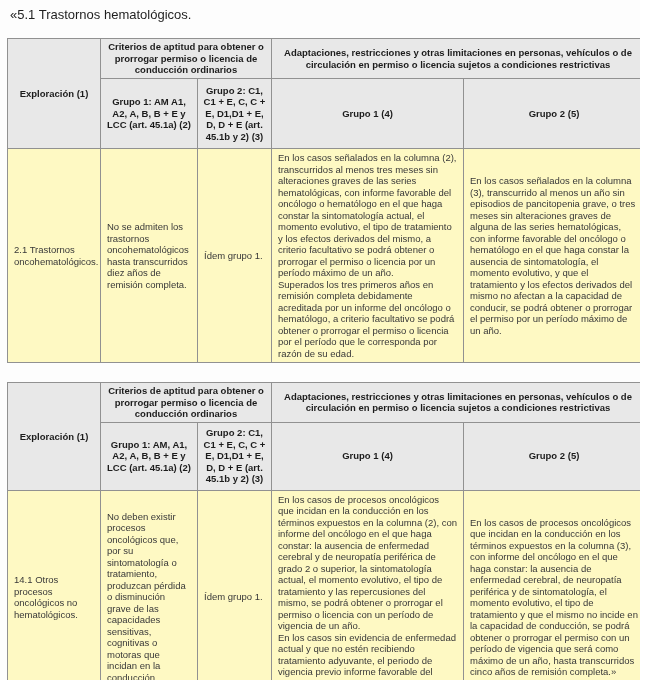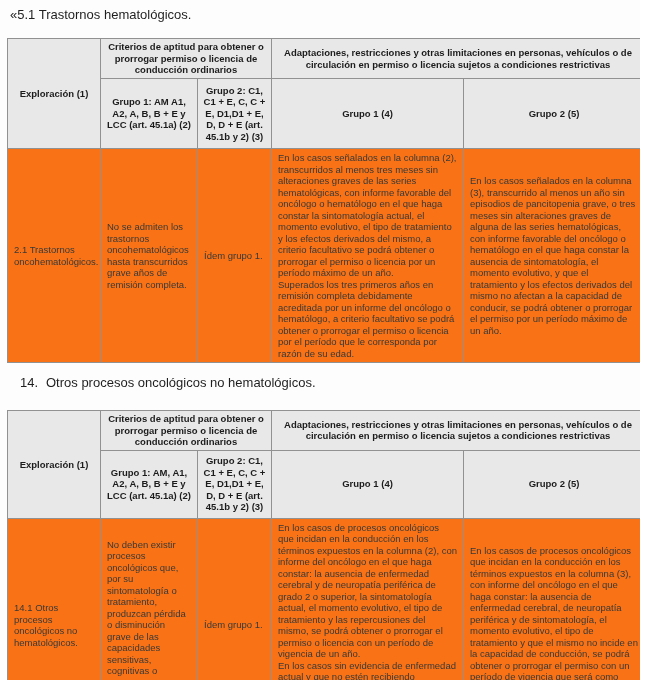--- a/index.html
+++ b/index.html
@@ -39,21 +39,21 @@
     background: #e8e8e8;
     font-weight: bold;
     font-size: 9.5px;
     line-height: 11.5px;
     color: #1c1c1c;
     text-align: center;
     vertical-align: middle;
     padding: 2px 4px;
   }
   table.reg td {
-    background: #f97316;
+    background: #fef9c3;
     font-size: 9.5px;
     line-height: 11.5px;
     color: #383838;
     vertical-align: middle;
     text-align: left;
     padding: 3px 6px;
     white-space: pre-line;
   }
   
   col.c1 { width: 93px; }
@@ -84,32 +84,29 @@
       <th colspan="2">Adaptaciones, restricciones y otras limitaciones en personas, vehículos o de circulación en permiso o licencia sujetos a condiciones restrictivas</th>
     </tr>
     <tr style="height:70px;">
       <th>Grupo 1: AM A1, A2, A, B, B + E y  LCC (art.  45.1a) (2)</th>
       <th>Grupo 2: C1, C1 + E, C, C + E, D1,D1 + E, D, D  +  E (art.  45.1b y 2) (3)</th>
       <th>Grupo 1 (4)</th>
       <th>Grupo 2 (5)</th>
     </tr>
     <tr style="height:204px;">
       <td>2.1 Trastornos oncohematológicos.</td>
-      <td>No se admiten los trastornos oncohematológicos hasta transcurridos grave años de remisión completa.</td>
+      <td>No se admiten los trastornos oncohematológicos hasta transcurridos diez años de remisión completa.</td>
       <td>Ídem grupo 1.</td>
       <td>En los casos señalados en la columna (2), transcurridos al menos tres meses sin alteraciones graves de las series hematológicas, con informe favorable del oncólogo o hematólogo en el que haga constar la sintomatología actual, el momento evolutivo, el tipo de tratamiento y los efectos derivados del mismo, a criterio facultativo se podrá obtener o prorrogar el permiso o licencia por un período máximo de un año.
 Superados los tres primeros años en remisión completa debidamente acreditada por un informe del oncólogo o hematólogo, a criterio facultativo se podrá obtener o prorrogar el permiso o licencia por el período que le corresponda por razón de su edad.</td>
       <td>En los casos señalados en la columna (3), transcurrido al menos un año sin episodios de pancitopenia grave, o tres meses sin alteraciones graves de alguna de las series hematológicas, con informe favorable del oncólogo o hematólogo en el que haga constar la ausencia de sintomatología, el momento evolutivo, y que el tratamiento y los efectos derivados del mismo no afectan a la capacidad de conducir, se podrá obtener o prorrogar el permiso por un período máximo de un año.</td>
     </tr>
   </tbody>
     </table>
 
-  <div class="doc-title title-2">
-    <span class="num">14.</span><span>Otros procesos oncológicos no hematológicos.</span>
-  </div>
 
   <table class="reg t2">
     <colgroup>
       <col class="c1">
         <col class="c2">
         <col class="c3">
         <col class="c4">
         <col class="c5">
     </colgroup>
     <tbody>

